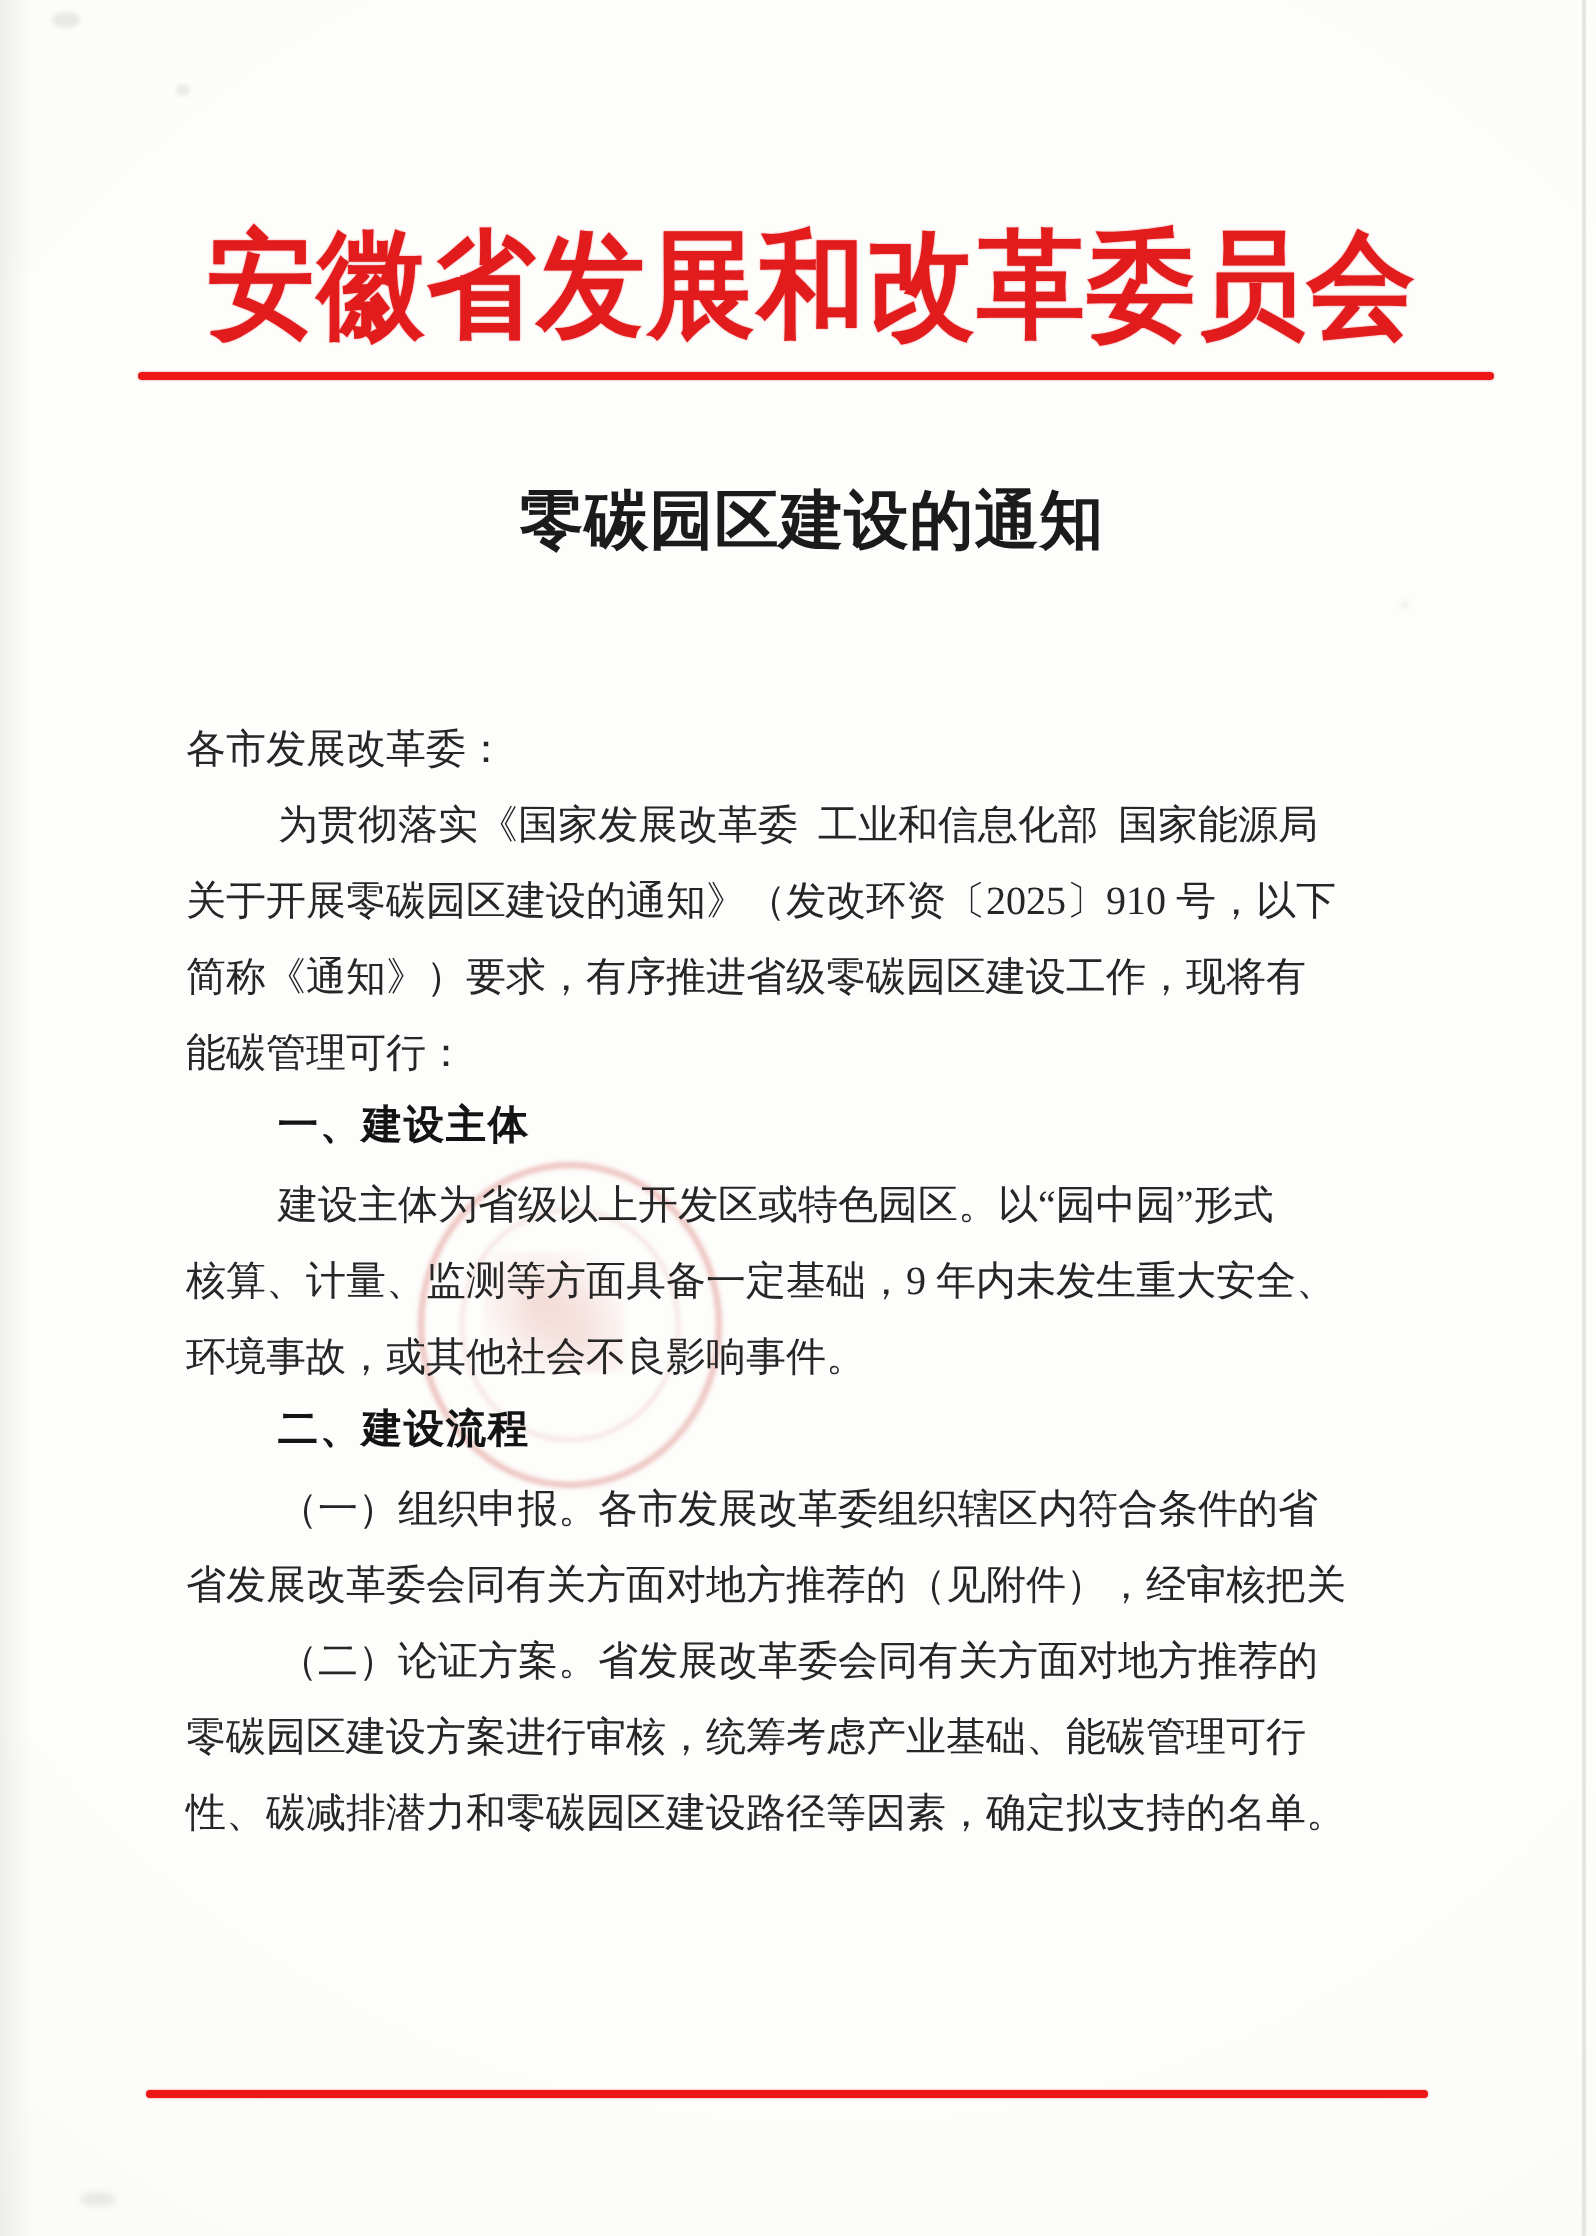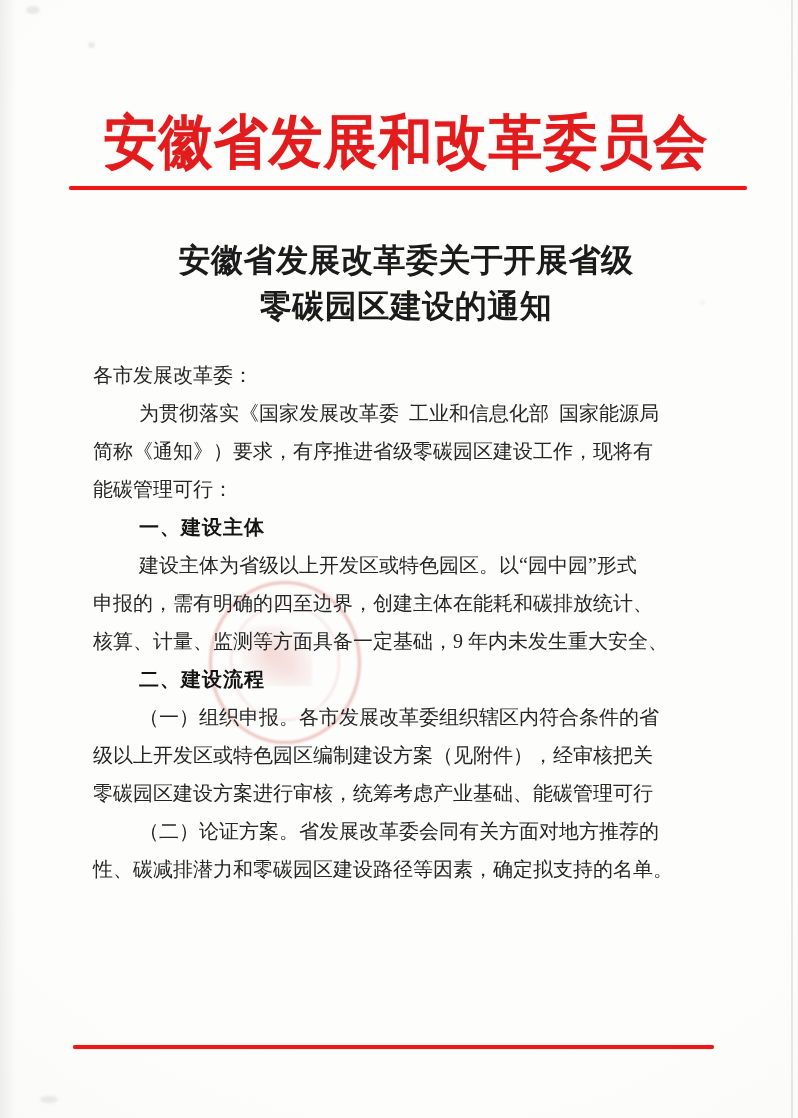--- a/index.html
+++ b/index.html
@@ -73,59 +73,59 @@
 
   .body-text{
     position:absolute;top:356px;left:93px;width:632px;
     font-size:20px;line-height:38px;color:var(--ink);
     z-index:2;
   }
   .body-text .line{white-space:nowrap;}
   .body-text .line.indent{text-indent:46px;}
   .body-text .line.heading{
     text-indent:46px;font-weight:bold;color:#141414;
-    font-family:Liberation Sans, sans-serif;
+    font-family:Liberation Mono, monospace;
     letter-spacing:1px;
   }
 </style>
 </head>
 <body>
 
 <div class="page">
 
   <div class="edge-left"></div>
   <div class="edge-right"></div>
   <div class="speck s1"></div>
   <div class="speck s2"></div>
   <div class="speck s3"></div>
   <div class="speck s4"></div>
 
   <div class="letterhead">安徽省发展和改革委员会</div>
 
   <div class="rule rule-top"></div>
 
   <div class="doc-title">
-    <div>安徽省发展改革委关于开展省级</div>
     <div>零碳园区建设的通知</div>
   </div>
 
   <div class="seal"></div>
 
   <div class="body-text" id="bodyLines">
       <div class="line plain">各市发展改革委：</div>
       <div class="line indent">为贯彻落实《国家发展改革委 工业和信息化部 国家能源局</div>
+      <div class="line plain">关于开展零碳园区建设的通知》（发改环资〔2025〕910 号，以下</div>
       <div class="line plain">简称《通知》）要求，有序推进省级零碳园区建设工作，现将有</div>
       <div class="line plain">能碳管理可行：</div>
       <div class="line heading">一、建设主体</div>
       <div class="line indent">建设主体为省级以上开发区或特色园区。以“园中园”形式</div>
-      <div class="line plain">申报的，需有明确的四至边界，创建主体在能耗和碳排放统计、</div>
       <div class="line plain">核算、计量、监测等方面具备一定基础，9 年内未发生重大安全、</div>
+      <div class="line plain">环境事故，或其他社会不良影响事件。</div>
       <div class="line heading">二、建设流程</div>
       <div class="line indent">（一）组织申报。各市发展改革委组织辖区内符合条件的省</div>
-      <div class="line plain">级以上开发区或特色园区编制建设方案（见附件），经审核把关</div>
+      <div class="line plain">省发展改革委会同有关方面对地方推荐的（见附件），经审核把关</div>
+      <div class="line indent">（二）论证方案。省发展改革委会同有关方面对地方推荐的</div>
       <div class="line plain">零碳园区建设方案进行审核，统筹考虑产业基础、能碳管理可行</div>
-      <div class="line indent">（二）论证方案。省发展改革委会同有关方面对地方推荐的</div>
       <div class="line plain">性、碳减排潜力和零碳园区建设路径等因素，确定拟支持的名单。</div>
     </div>
 
   <div class="rule rule-bottom"></div>
 
 </div>
 
 </body></html>

